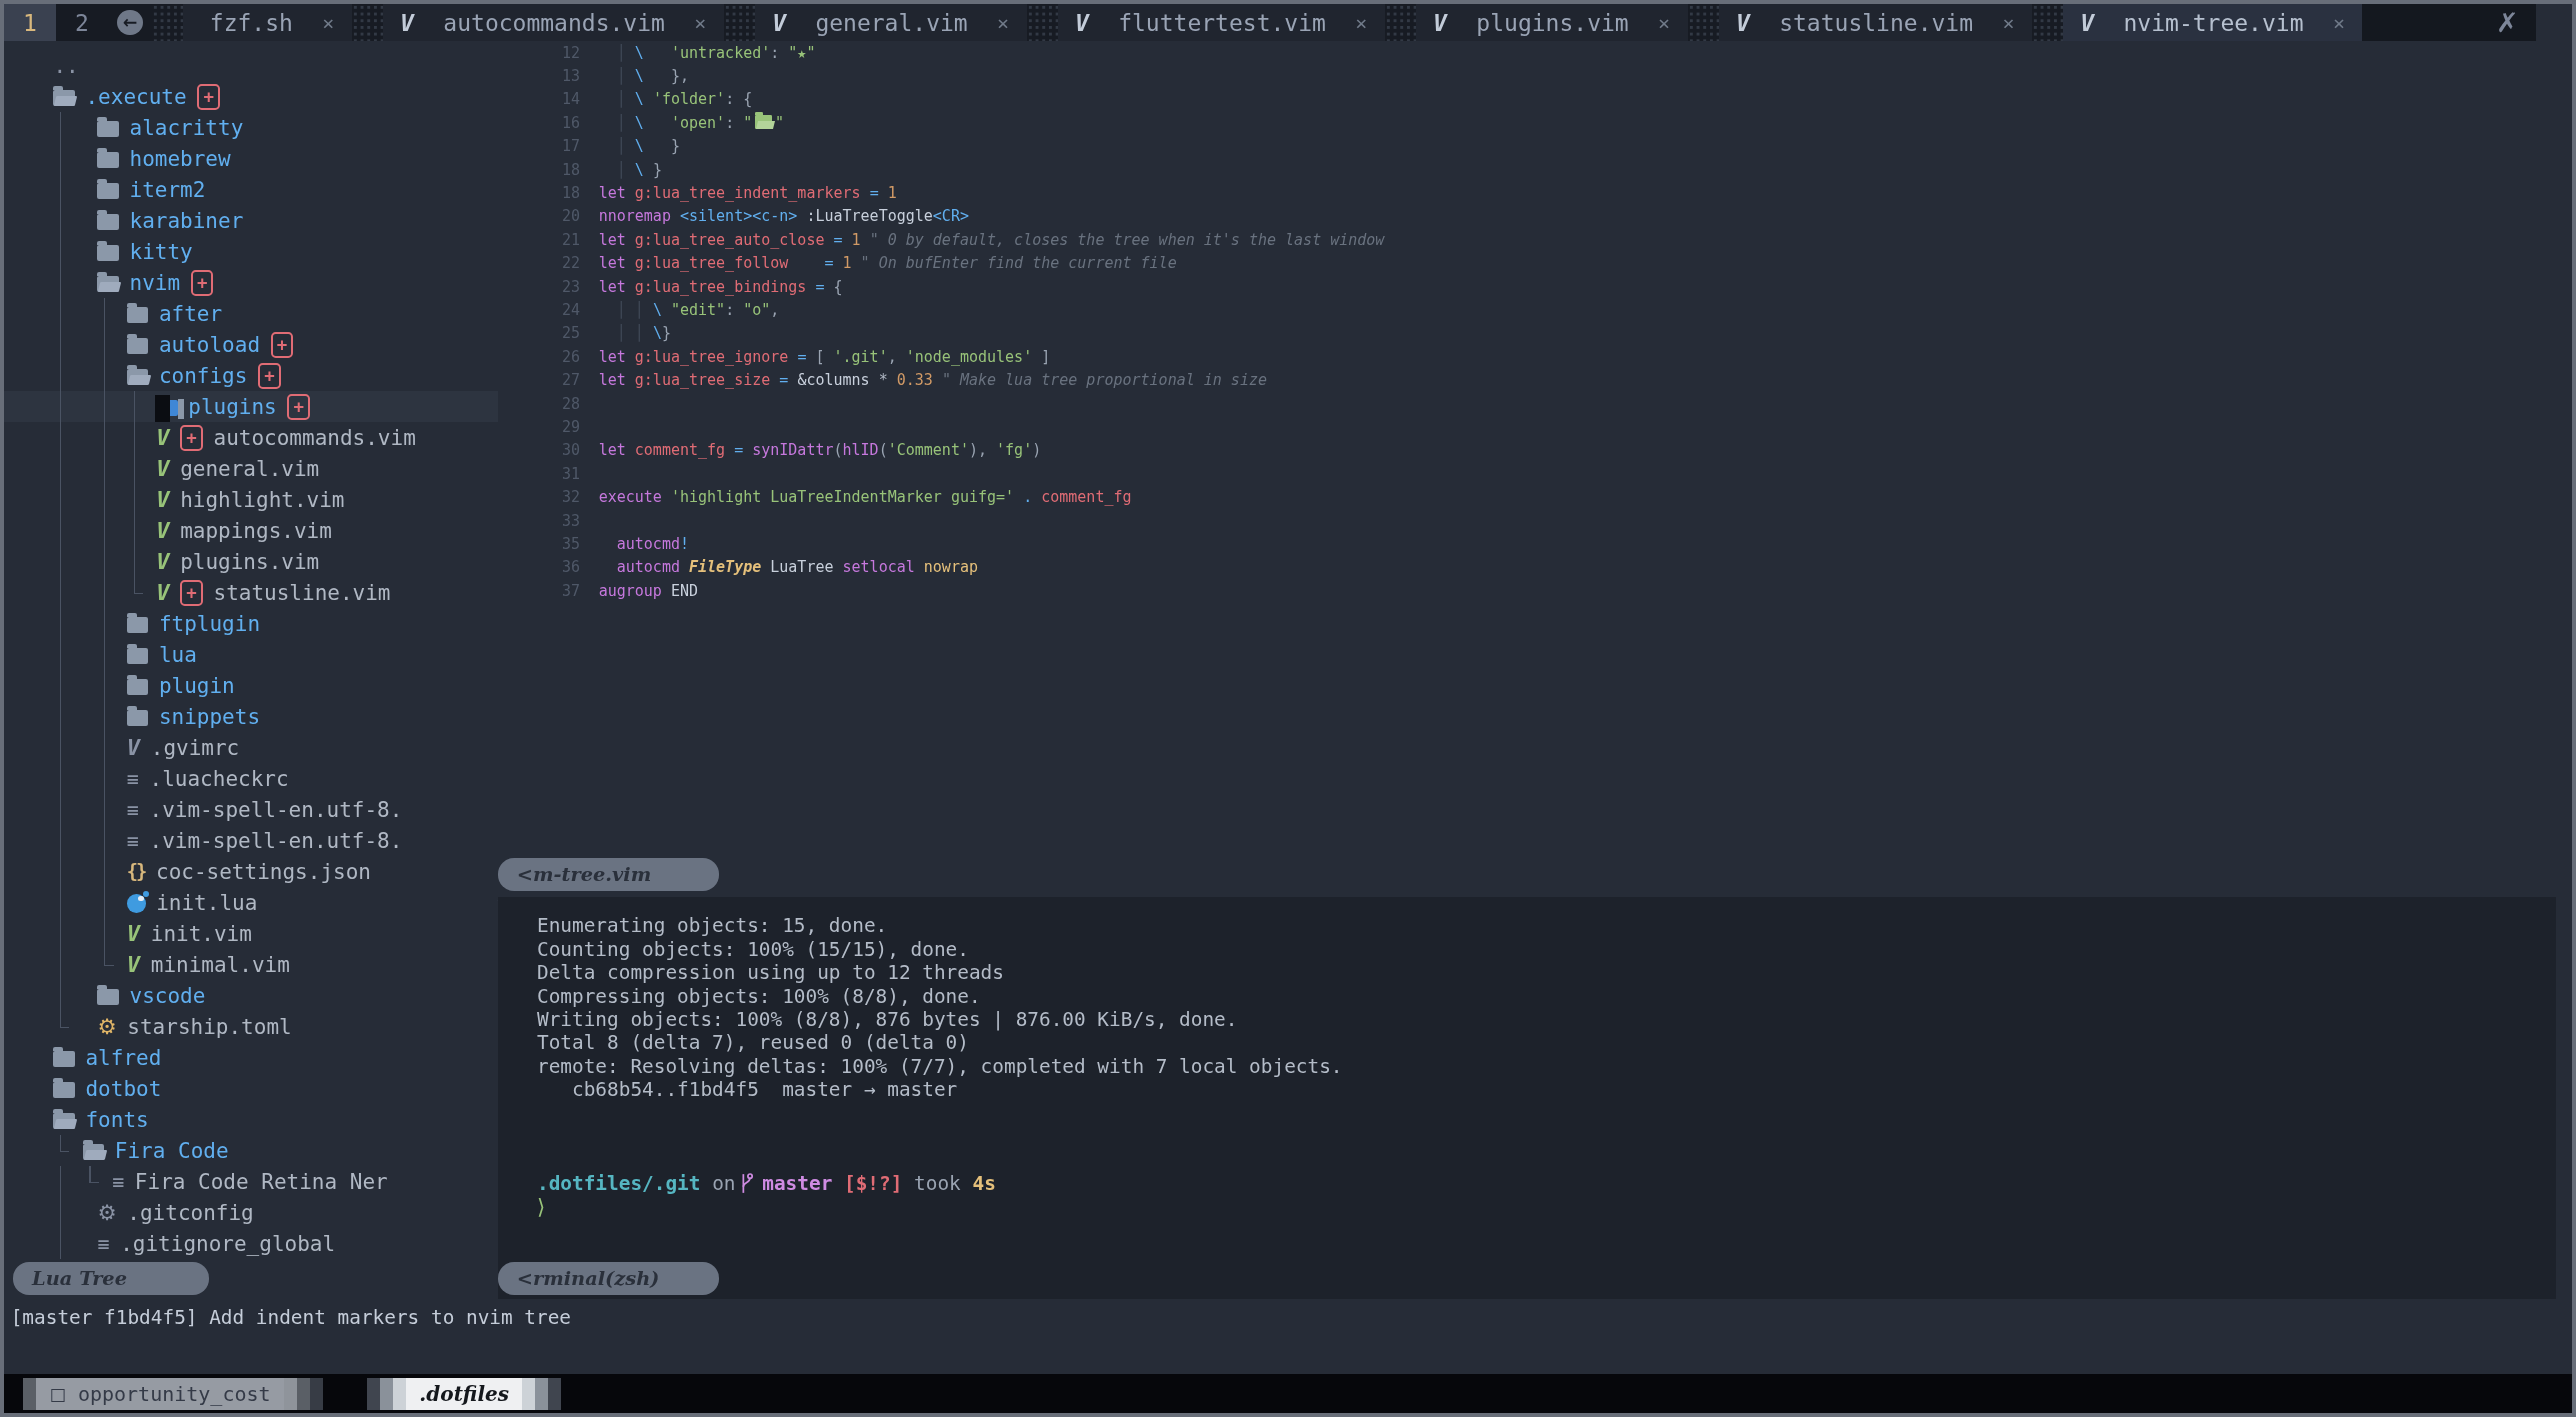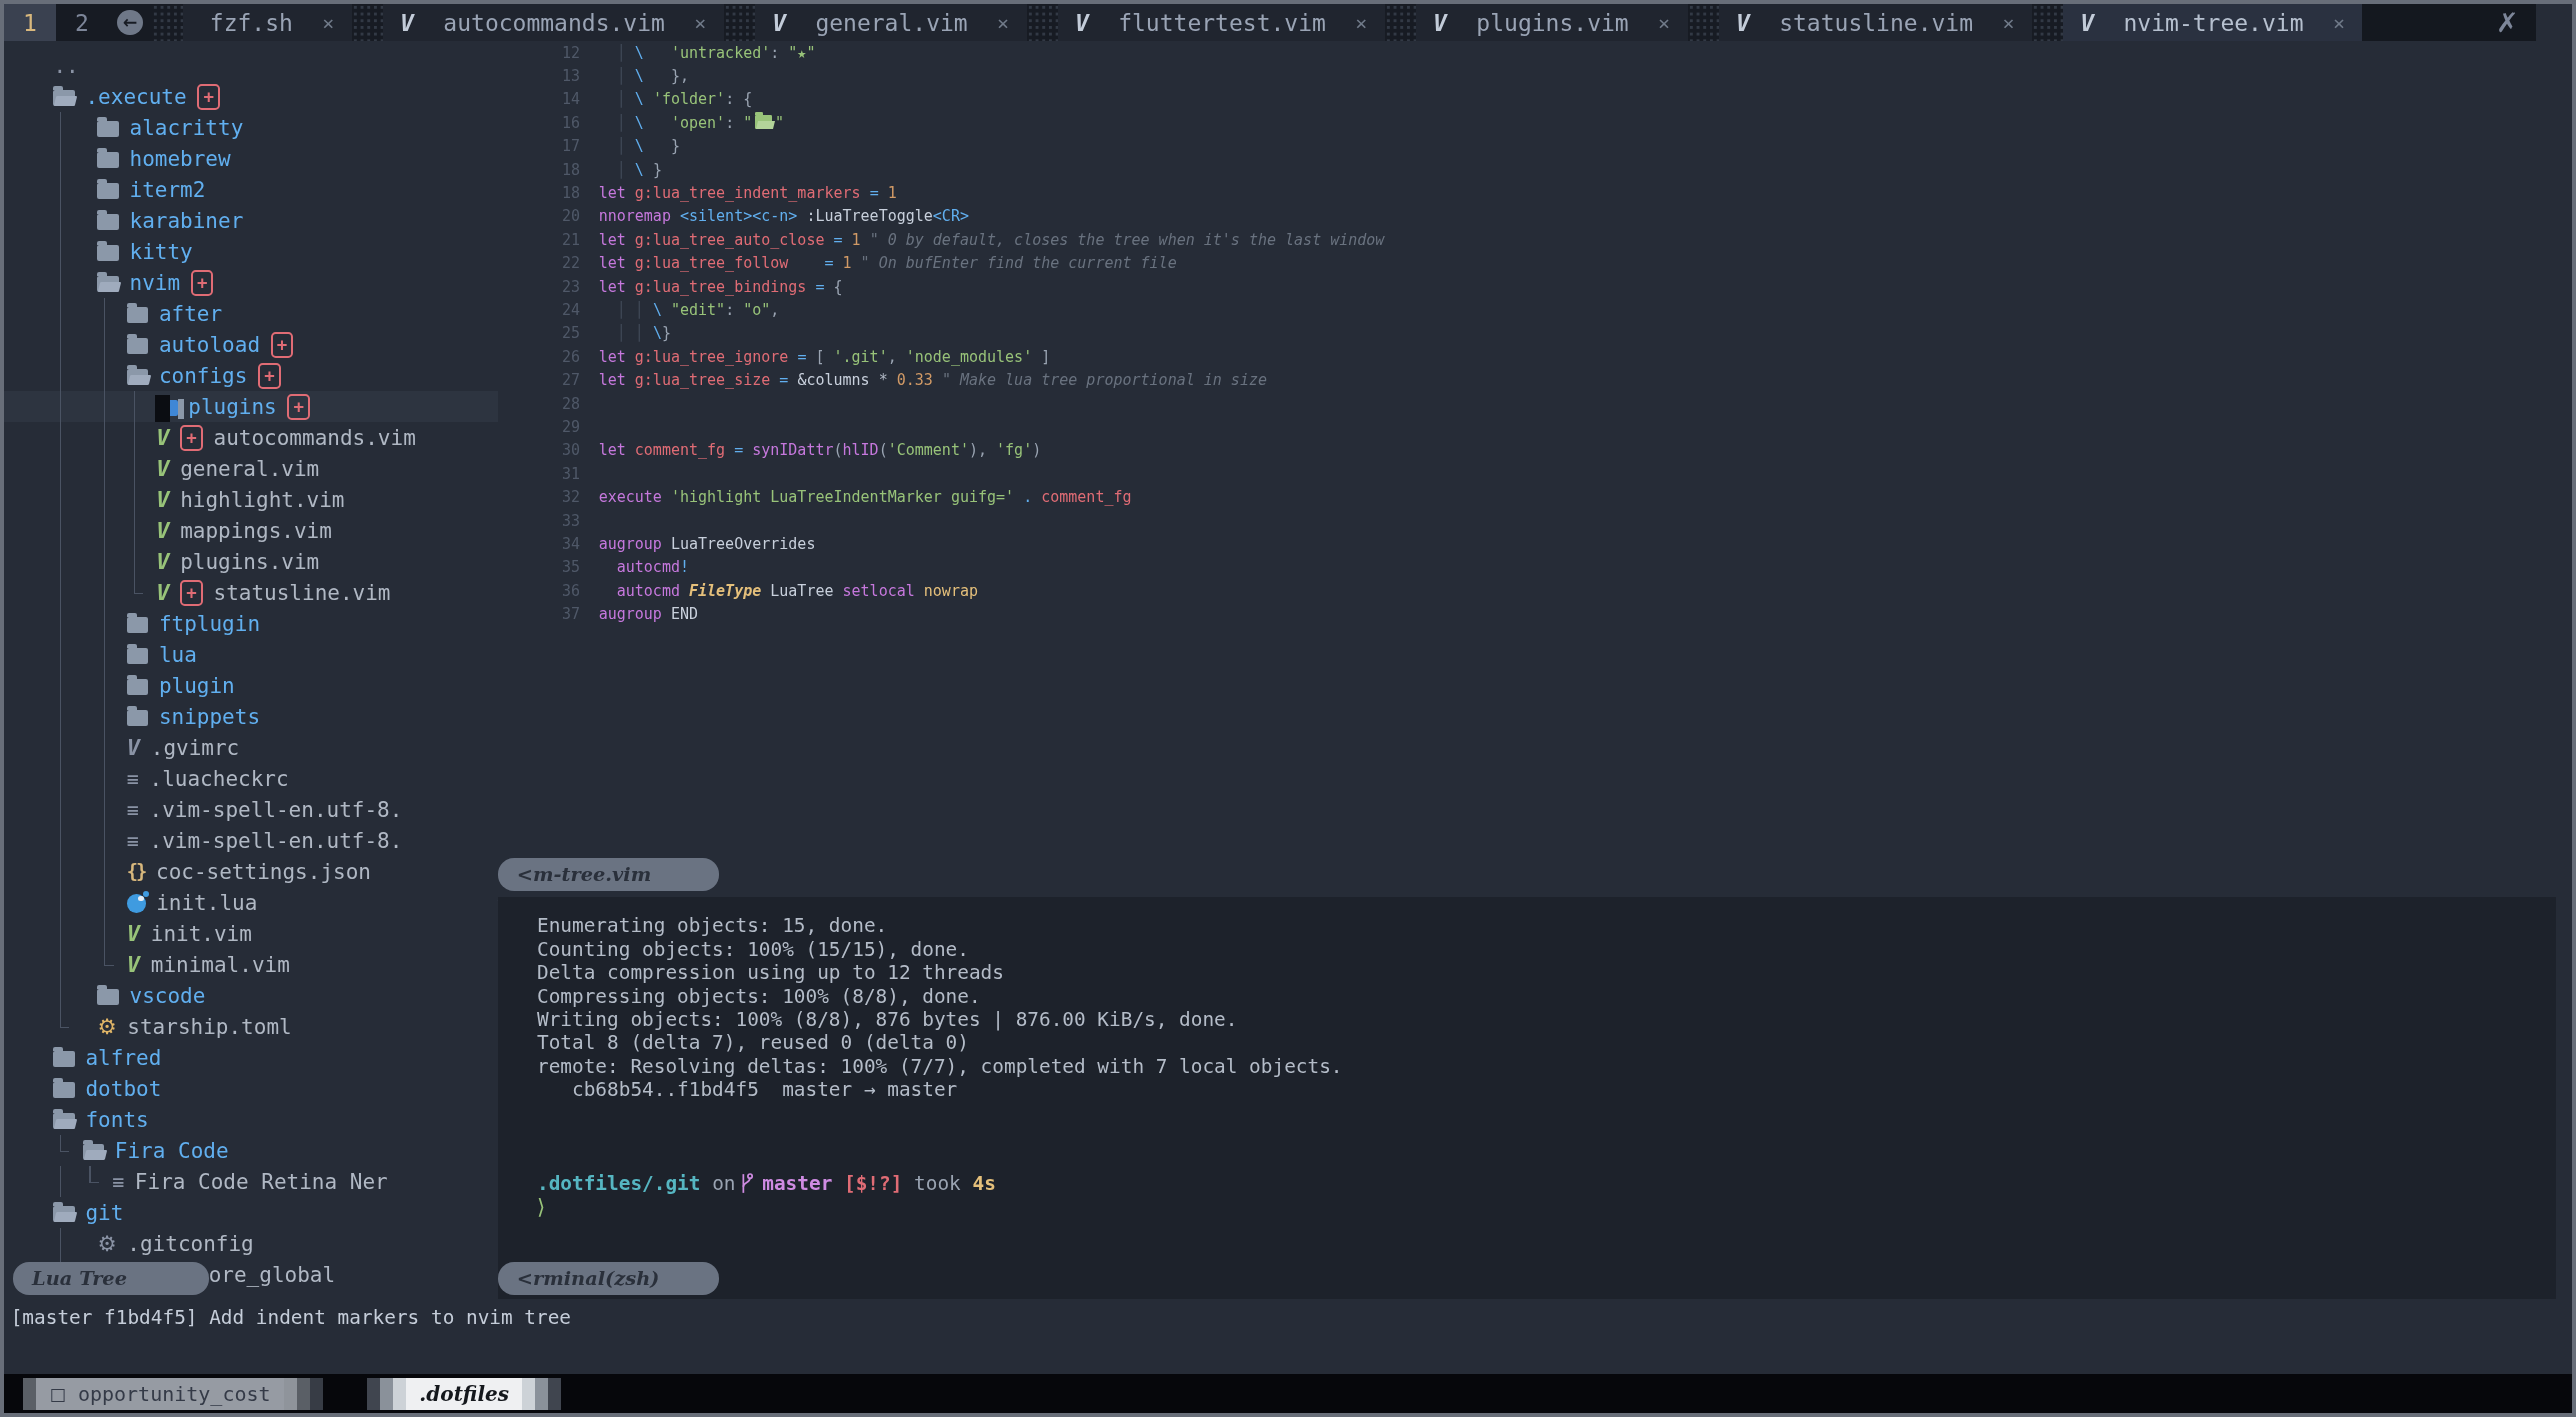--- a/index.html
+++ b/index.html
@@ -558,26 +558,20 @@
           <i class="c bar"></i>
           <i class="c"></i>
           <i class="c corner"></i>
           <i class="c"></i>
           <span class="ic text">≡</span>
           <span class="lbl file">Fira Code Retina Ner</span>
         </div>
         <div class="trow">
           <i class="c"></i>
           <i class="c"></i>
-          <span class="ic folder-open"></span>
-          <span class="lbl blue">git</span>
-        </div>
-        <div class="trow">
-          <i class="c"></i>
-          <i class="c"></i>
           <i class="c bar"></i>
           <i class="c"></i>
           <i class="c"></i>
           <span class="ic gear-gray">⚙</span>
           <span class="lbl file">.gitconfig</span>
         </div>
         <div class="trow">
           <i class="c"></i>
           <i class="c"></i>
           <i class="c bar"></i>
@@ -603,21 +597,20 @@
         <div class="eline"><span class="lnum">24</span><span class="lcode"><span class="t-g">  │ │ </span><span class="t-e">\</span><span class="t-d"> </span><span class="t-s">"edit"</span><span class="t-p">:</span><span class="t-d"> </span><span class="t-s">"o"</span><span class="t-p">,</span></span></div>
         <div class="eline"><span class="lnum">25</span><span class="lcode"><span class="t-g">  │ │ </span><span class="t-e">\</span><span class="t-p">}</span></span></div>
         <div class="eline"><span class="lnum">26</span><span class="lcode"><span class="t-k">let</span><span class="t-d"> </span><span class="t-v">g:lua_tree_ignore</span><span class="t-d"> </span><span class="t-e">=</span><span class="t-d"> </span><span class="t-p">[</span><span class="t-d"> </span><span class="t-s">'.git'</span><span class="t-p">,</span><span class="t-d"> </span><span class="t-s">'node_modules'</span><span class="t-d"> </span><span class="t-p">]</span></span></div>
         <div class="eline"><span class="lnum">27</span><span class="lcode"><span class="t-k">let</span><span class="t-d"> </span><span class="t-v">g:lua_tree_size</span><span class="t-d"> </span><span class="t-e">=</span><span class="t-d"> </span><span class="t-w">&amp;columns</span><span class="t-d"> * </span><span class="t-n">0.33</span><span class="t-d"> </span><span class="t-c">" Make lua tree proportional in size</span></span></div>
         <div class="eline"><span class="lnum">28</span><span class="lcode"></span></div>
         <div class="eline"><span class="lnum">29</span><span class="lcode"></span></div>
         <div class="eline"><span class="lnum">30</span><span class="lcode"><span class="t-k">let</span><span class="t-d"> </span><span class="t-v">comment_fg</span><span class="t-d"> </span><span class="t-e">=</span><span class="t-d"> </span><span class="t-k">synIDattr</span><span class="t-p">(</span><span class="t-k">hlID</span><span class="t-p">(</span><span class="t-s">'Comment'</span><span class="t-p">),</span><span class="t-d"> </span><span class="t-s">'fg'</span><span class="t-p">)</span></span></div>
         <div class="eline"><span class="lnum">31</span><span class="lcode"></span></div>
         <div class="eline"><span class="lnum">32</span><span class="lcode"><span class="t-k">execute</span><span class="t-d"> </span><span class="t-s">'highlight LuaTreeIndentMarker guifg='</span><span class="t-d"> </span><span class="t-e">.</span><span class="t-d"> </span><span class="t-v">comment_fg</span></span></div>
         <div class="eline"><span class="lnum">33</span><span class="lcode"></span></div>
-        <div class="eline"><span class="lnum">34</span><span class="lcode"><span class="t-k">augroup</span><span class="t-d"> </span><span class="t-w">LuaTreeOverrides</span></span></div>
         <div class="eline"><span class="lnum">35</span><span class="lcode"><span class="t-d">  </span><span class="t-k">autocmd</span><span class="t-e">!</span></span></div>
         <div class="eline"><span class="lnum">36</span><span class="lcode"><span class="t-d">  </span><span class="t-k">autocmd</span><span class="t-d"> </span><span class="t-Y">FileType</span><span class="t-d"> </span><span class="t-w">LuaTree</span><span class="t-d"> </span><span class="t-k">setlocal</span><span class="t-d"> </span><span class="t-y">nowrap</span></span></div>
         <div class="eline"><span class="lnum">37</span><span class="lcode"><span class="t-k">augroup</span><span class="t-d"> </span><span class="t-w">END</span></span></div>
       </div>
 
     <div class="pill" id="pill-tree">Lua Tree</div>
     <div class="pill" id="pill-mtree">&lt;m-tree.vim</div>
     <div class="pill" id="pill-term">&lt;rminal(zsh)</div>
 
     <div class="terminal">

